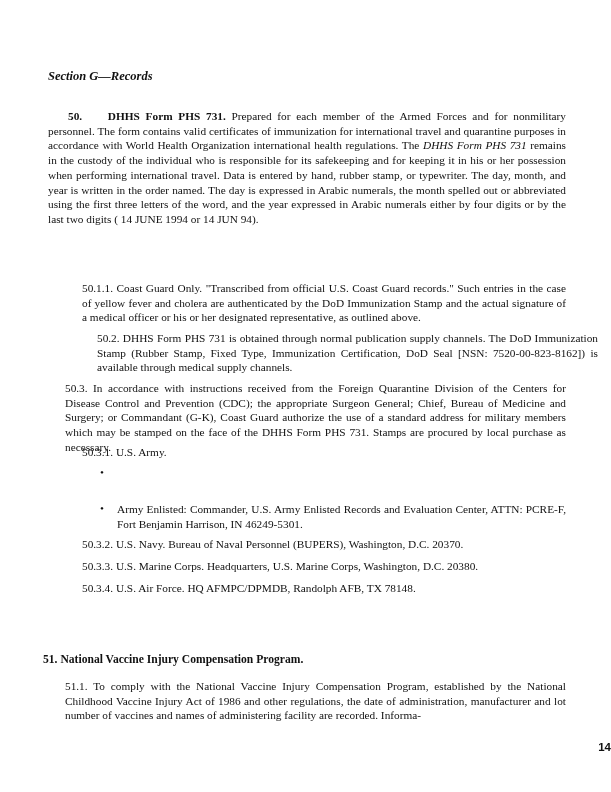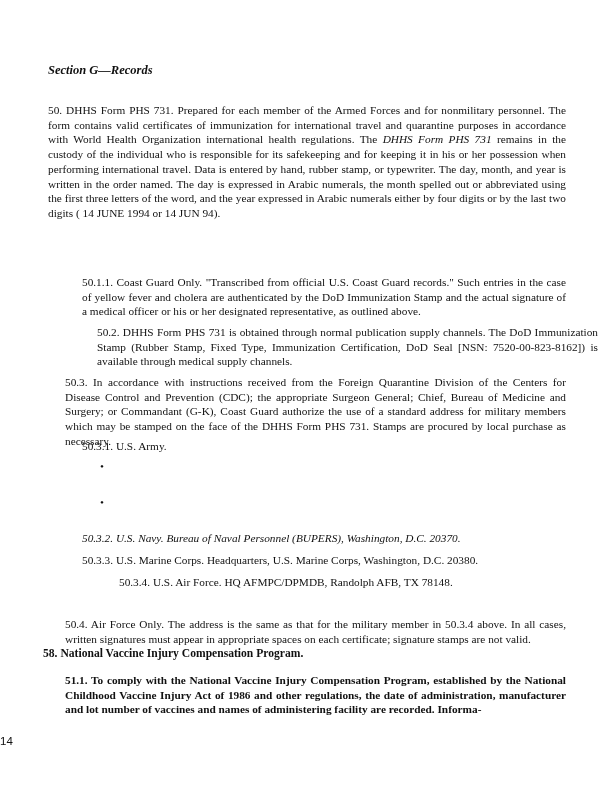--- a/index.html
+++ b/index.html
@@ -1,27 +1,27 @@
 <!DOCTYPE html>
 <html><head>
 <meta charset="utf-8">
 <style>
   html, body { margin: 0; padding: 0; background: #ffffff; }
   body { width: 611px; height: 792px; position: relative; overflow: hidden;
          font-family: "Liberation Serif", "DejaVu Serif", serif; color: #111; }
-  .page { position: absolute; left: 0; top: 0; width: 611px; height: 584px; }
+  .page { position: absolute; left: 0; top: 6px; width: 611px; height: 584px; }
   .section-head { position: absolute; left: 48px; top: 63px; font-size: 12.5px;
                   font-weight: bold; font-style: italic; }
   .p { position: absolute; font-size: 11.3px; line-height: 14.7px; text-align: justify; margin: 0; }
-  .p b { font-weight: normal; }
+  .p b { font-weight: bold; margin-left: 20px; }
   .p i { font-style: italic; }
   .bullet { position: absolute; font-size: 11.3px; }
   .heading51 { position: absolute; left: 43px; top: 647px; font-size: 11.6px; font-weight: bold; }
-  .pagenum { position: absolute; left: 0; width: 611px; top: 735px; text-align: left;
-             font-family: "Liberation Sans", sans-serif; font-size: 11.5px; }
+  .pagenum { position: absolute; left: 0; width: 611px; top: 735px; text-align: right;
+             font-family: "Liberation Sans", sans-serif; font-size: 11.5px; font-weight: bold; }
 </style>
 </head>
 <body>
 
 <div class="page" data-name="document-page">
 
   <div class="section-head" data-name="section-header">Section G—Records</div>
 
   <p class="p" style="left:48px; top:103px; width:518px;" data-name="paragraph-50"><b data-name="paragraph-50-number">50.</b> <b data-name="paragraph-50-title">DHHS Form PHS 731.</b><span data-name="paragraph-50-text-a"> Prepared for each member of the Armed Forces and for nonmilitary personnel. The form contains valid certificates of immunization for international travel and quarantine purposes in accordance with World Health Organization international health regulations. The </span><i data-name="form-name-italic">DHHS Form PHS 731</i><span data-name="paragraph-50-text-b"> remains in the custody of the individual who is responsible for its safekeeping and for keeping it in his or her possession when performing international travel.  Data is entered by hand, rubber stamp, or typewriter.  The day, month, and year is written in the order named.  The day is expressed in Arabic numerals, the month spelled out or abbreviated using the first three letters of the word, and the year expressed in Arabic numerals either by four digits or by the last two digits ( 14 JUNE 1994 or 14 JUN 94).</span></p>
 
@@ -30,30 +30,30 @@
 
   <p class="p" style="left:65px; top:325px; width:501px;margin-left:32px;" data-name="paragraph-50-2">50.2.  DHHS Form PHS 731 is obtained through normal publication supply channels.  The DoD Immunization Stamp (Rubber Stamp, Fixed Type, Immunization Certification, DoD Seal [NSN: 7520-00-823-8162]) is available through medical supply channels.</p>
 
   <p class="p" style="left:65px; top:375px; width:501px;" data-name="paragraph-50-3">50.3.  In accordance with instructions received from the Foreign Quarantine Division of the Centers for Disease Control and Prevention (CDC); the appropriate Surgeon General; Chief, Bureau of Medicine and Surgery; or Commandant (G-K), Coast Guard authorize the use of a standard address for military members which may be stamped on the face of the DHHS Form PHS 731.  Stamps are procured by local purchase as necessary.</p>
 
   <p class="p" style="left:82px; top:439px; width:484px;" data-name="paragraph-50-3-1">50.3.1.  U.S. Army.</p>
 
   <span class="bullet" style="left:100px; top:460px;" data-name="bullet-icon">•</span>
 
   <span class="bullet" style="left:100px; top:496px;" data-name="bullet-icon">•</span>
+  <p class="p" style="left:117px; top:496px; width:449px;" data-name="army-enlisted-address">Army Enlisted:  Commander, U.S. Army Enlisted Records and Evaluation Center, ATTN: PCRE-F, Fort Benjamin Harrison, IN  46249-5301.</p>
 
-  <p class="p" style="left:82px; top:531px; width:484px;font-style:italic;" data-name="paragraph-50-3-2">50.3.2.  U.S. Navy.  Bureau of Naval Personnel (BUPERS), Washington, D.C.  20370.</p>
+  <p class="p" style="left:82px; top:531px; width:484px;" data-name="paragraph-50-3-2">50.3.2.  U.S. Navy.  Bureau of Naval Personnel (BUPERS), Washington, D.C.  20370.</p>
   <p class="p" style="left:82px; top:553px; width:484px;" data-name="paragraph-50-3-3">50.3.3.  U.S. Marine Corps.  Headquarters, U.S. Marine Corps, Washington, D.C.  20380.</p>
-  <p class="p" style="left:82px; top:575px; width:484px;margin-left:37px;" data-name="paragraph-50-3-4">50.3.4.  U.S. Air Force.  HQ AFMPC/DPMDB, Randolph AFB, TX  78148.</p>
+  <p class="p" style="left:82px; top:575px; width:484px;" data-name="paragraph-50-3-4">50.3.4.  U.S. Air Force.  HQ AFMPC/DPMDB, Randolph AFB, TX  78148.</p>
 
-  <p class="p" style="left:65px; top:605px; width:501px; margin-top:0;" data-name="paragraph-50-4">50.4.  Air Force Only.  The address is the same as that for the military member in 50.3.4 above.  In all cases, written signatures must appear in appropriate spaces on each certificate; signature stamps are not valid.</p>
 
-  <div class="heading51" data-name="heading-51">58.  National Vaccine Injury Compensation Program.</div>
+  <div class="heading51" data-name="heading-51">51.  National Vaccine Injury Compensation Program.</div>
 
-  <p class="p" style="left:65px; top:673px; width:501px;font-weight:bold;" data-name="paragraph-51-1">51.1.  To comply with the National Vaccine Injury Compensation Program, established by the National Childhood Vaccine Injury Act of 1986 and other regulations, the date of administration, manufacturer and lot number of vaccines and names of administering facility are recorded.  Informa-</p>
+  <p class="p" style="left:65px; top:673px; width:501px;" data-name="paragraph-51-1">51.1.  To comply with the National Vaccine Injury Compensation Program, established by the National Childhood Vaccine Injury Act of 1986 and other regulations, the date of administration, manufacturer and lot number of vaccines and names of administering facility are recorded.  Informa-</p>
 
   <div class="pagenum" data-name="page-number">14</div>
 </div>
 
 <style>
   
   [data-name="paragraph-50-4"] { top: 617px !important; }
   [data-name="paragraph-50-3-5"] { top: 597px; }
 </style>
 

